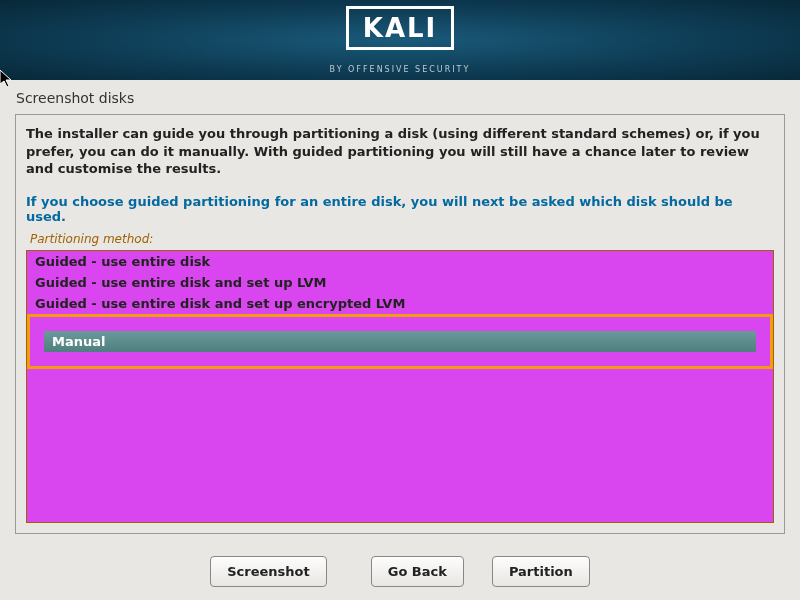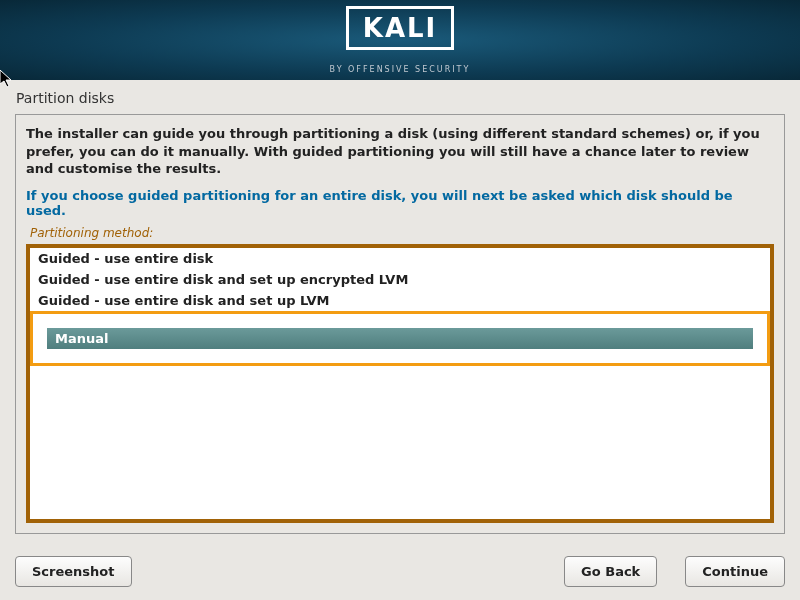--- a/index.html
+++ b/index.html
@@ -51,39 +51,39 @@
       padding: 10px 10px;
       height: 420px;
       display: flex;
       flex-direction: column;
     }
     .instructions {
       font-size: 13px;
       font-weight: bold;
       color: #222;
       line-height: 1.35;
-      margin-bottom: 10px;
+      margin-bottom: 16px;
     }
     .instructions2 {
       font-size: 13px;
       font-weight: bold;
       color: #0369a1;
       margin-bottom: 8px;
     }
     .method-label {
       font-size: 12px;
       font-style: italic;
       color: #a16207;
       margin-bottom: 4px;
       padding-left: 4px;
     }
     .listbox {
       flex: 1;
-      background: #ffffff;
-      border: 4px solid #a16207;
+      background: #d946ef;
+      border: 1px solid #a16207;
       overflow: hidden;
     }
     .list-item {
       padding: 3px 8px;
       font-size: 13px;
       font-weight: bold;
       color: #222;
       cursor: pointer;
     }
     .list-item.selected-wrap {
@@ -99,21 +99,21 @@
     }
     .footer {
       position: absolute;
       bottom: 0;
       left: 0;
       right: 0;
       height: 58px;
       padding: 0 15px;
       display: flex;
       align-items: center;
-      justify-content: space-between;
+      justify-content: center;
     }
     .btn {
       background: linear-gradient(to bottom, #fdfdfd 0%, #e8e6e2 100%);
       border: 1px solid #888;
       border-radius: 4px;
       padding: 7px 16px;
       font-size: 13px;
       font-weight: bold;
       color: #222;
       cursor: pointer;
@@ -132,39 +132,39 @@
 </head>
 <body>
 
 <div class="header">
   <div class="logo">
     <div class="logo-box">KALI</div>
     <div class="logo-sub">BY OFFENSIVE SECURITY</div>
   </div>
 </div>
 
-<div class="page-title">Partition disks</div>
+<div class="page-title">Screenshot disks</div>
 
 <div class="content">
   <div class="instructions">The installer can guide you through partitioning a disk (using different standard schemes) or, if you prefer, you can do it manually. With guided partitioning you will still have a chance later to review and customise the results.</div>
   <div class="instructions2">If you choose guided partitioning for an entire disk, you will next be asked which disk should be used.</div>
   <div class="method-label">Partitioning method:</div>
   <div class="listbox">
     <div class="list-item">Guided - use entire disk</div>
+    <div class="list-item">Guided - use entire disk and set up LVM</div>
     <div class="list-item">Guided - use entire disk and set up encrypted LVM</div>
-    <div class="list-item">Guided - use entire disk and set up LVM</div>
     <div class="list-item selected-wrap">
       <div class="inner">Manual</div>
     </div>
   </div>
 </div>
 
 <div class="footer">
   <button class="btn">Screenshot</button>
   <div class="footer-right">
     <button class="btn">Go Back</button>
-    <button class="btn">Continue</button>
+    <button class="btn">Partition</button>
   </div>
 </div>
 
 <svg class="cursor" viewBox="0 0 16 20">
   <polygon points="0,0 0,14 4,11 7,17 9,16 6,10 11,10" fill="black" stroke="white" stroke-width="1"></polygon>
 </svg>
 
 </body></html>

